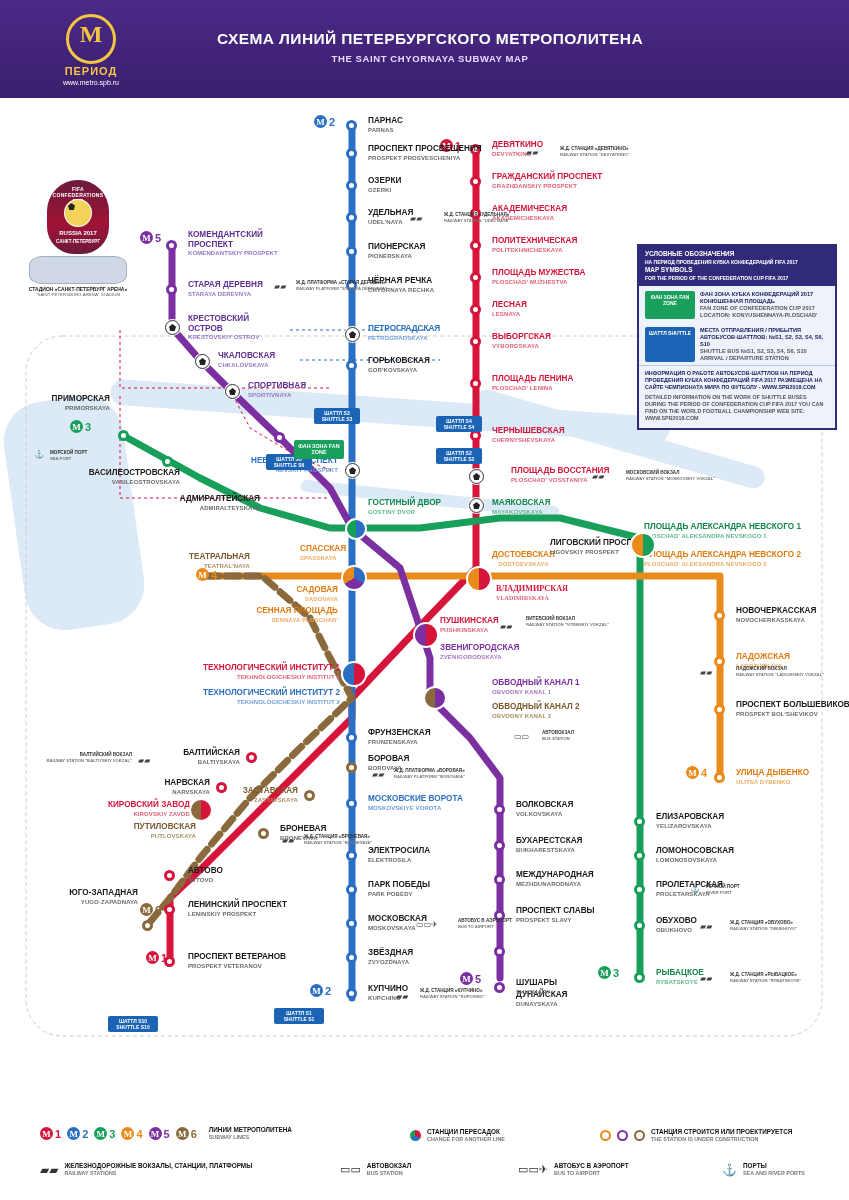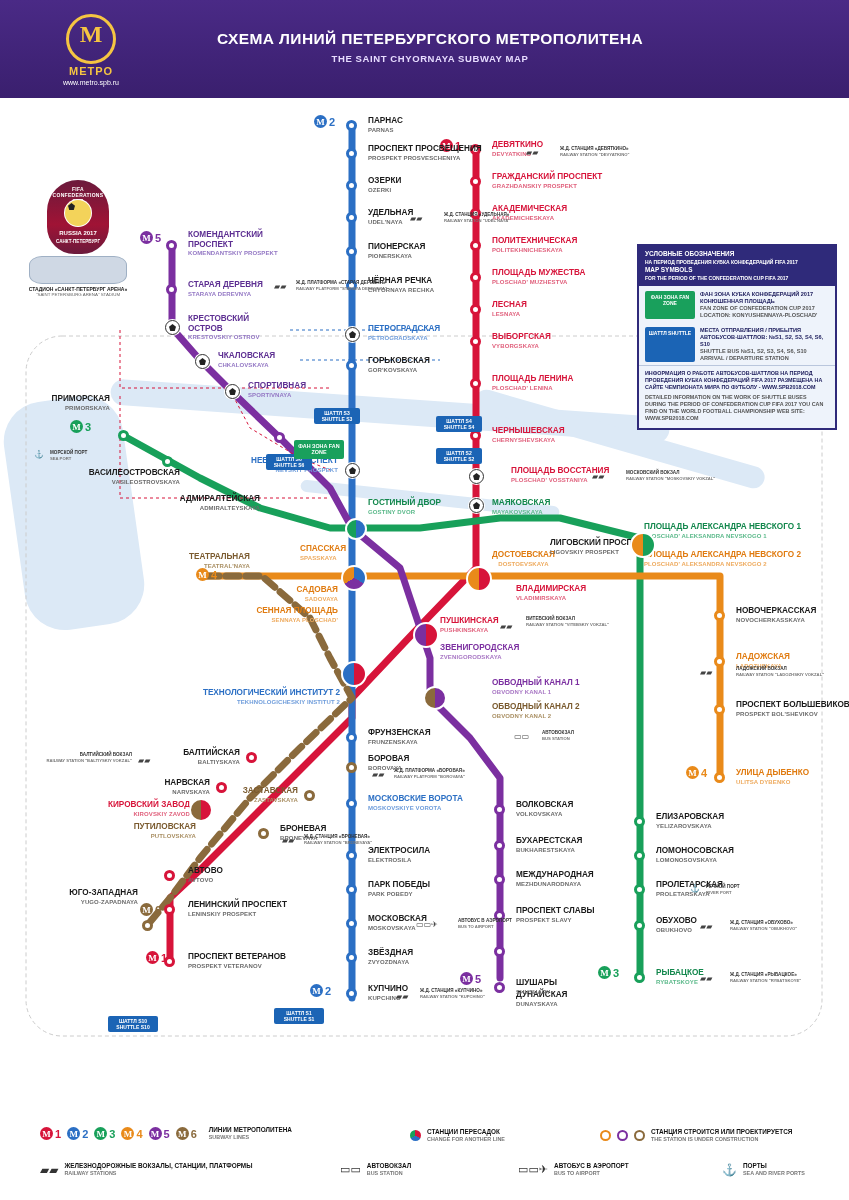--- a/index.html
+++ b/index.html
@@ -116,21 +116,21 @@
 </head>
 <body>
 
 <div id="page">
 
   <div class="header">
     <div class="logo">
       <div class="ring">
           <span>M</span>
         </div>
-      <div class="mname">МЕТРО</div>
+      <div class="mname">ПЕРИОД</div>
       <div class="murl">www.metro.spb.ru</div>
     </div>
     <div class="title">СХЕМА ЛИНИЙ ПЕТЕРБУРГСКОГО МЕТРОПОЛИТЕНА</div>
     <div class="subtitle">THE SAINT CHYORNAYA SUBWAY MAP</div>
   </div>
 
   <div class="map">
 
     <div class="water" style="left:14px;top:300px;width:120px;height:230px;transform:rotate(-8deg);"></div>
     <div class="water" style="left:110px;top:300px;width:560px;height:26px;transform:rotate(4deg);"></div>
@@ -221,22 +221,23 @@
     <div class="st r" style="left:470px;top:206px;"></div>
     <div class="lbl c-r" style="left:492px;top:202px;">ЛЕСНАЯ<span class="en en-r">LESNAYA</span></div>
     <div class="st r" style="left:470px;top:238px;"></div>
     <div class="lbl c-r" style="left:492px;top:234px;">ВЫБОРГСКАЯ<span class="en en-r">VYBORGSKAYA</span></div>
     <div class="st r" style="left:470px;top:280px;"></div>
     <div class="lbl c-r" style="left:492px;top:276px;">ПЛОЩАДЬ ЛЕНИНА<span class="en en-r">PLOSCHAD' LENINA</span></div>
     <div class="st r" style="left:470px;top:332px;"></div>
     <div class="lbl c-r" style="left:492px;top:328px;">ЧЕРНЫШЕВСКАЯ<span class="en en-r">CHERNYSHEVSKAYA</span></div>
     <div class="ball" style="left:469px;top:371px;"></div>
     <div class="lbl c-r" style="left:492px;top:368px;margin-left:19px;">ПЛОЩАДЬ ВОССТАНИЯ<span class="en en-r">PLOSCHAD' VOSSTANIYA</span></div>
-    <div class="lbl c-r" style="left:516px;top:486px;">ВЛАДИМИРСКАЯ<span class="en en-r">VLADIMIRSKAYA</span></div>
+    <div class="lbl c-r" style="left:496px;top:486px;font-family:Liberation Serif, serif;">ВЛАДИМИРСКАЯ<span class="en en-r">VLADIMIRSKAYA</span></div>
     <div class="lbl c-r" style="left:440px;top:518px;">ПУШКИНСКАЯ<span class="en en-r">PUSHKINSKAYA</span></div>
+    <div class="lbl c-r ralign" style="left:40px;top:565px;width:300px;">ТЕХНОЛОГИЧЕСКИЙ ИНСТИТУТ 1<span class="en en-r">TEKHNOLOGICHESKIY INSTITUT 1</span></div>
     <div class="st r" style="left:246px;top:654px;"></div>
     <div class="lbl c-k ralign" style="left:60px;top:650px;width:180px;">БАЛТИЙСКАЯ<span class="en en-k">BALTIYSKAYA</span></div>
     <div class="st r" style="left:216px;top:684px;"></div>
     <div class="lbl c-k ralign" style="left:60px;top:680px;width:150px;">НАРВСКАЯ<span class="en en-k">NARVSKAYA</span></div>
     <div class="st r" style="left:194px;top:706px;"></div>
     <div class="lbl c-r ralign" style="left:40px;top:702px;width:150px;">КИРОВСКИЙ ЗАВОД<span class="en en-r">KIROVSKIY ZAVOD</span></div>
     <div class="st r" style="left:164px;top:772px;"></div>
     <div class="lbl c-k" style="left:188px;top:768px;">АВТОВО<span class="en en-k">AVTOVO</span></div>
     <div class="st r" style="left:164px;top:806px;"></div>
     <div class="lbl c-k" style="left:188px;top:802px;">ЛЕНИНСКИЙ ПРОСПЕКТ<span class="en en-k">LENINSKIY PROSPEKT</span></div>

